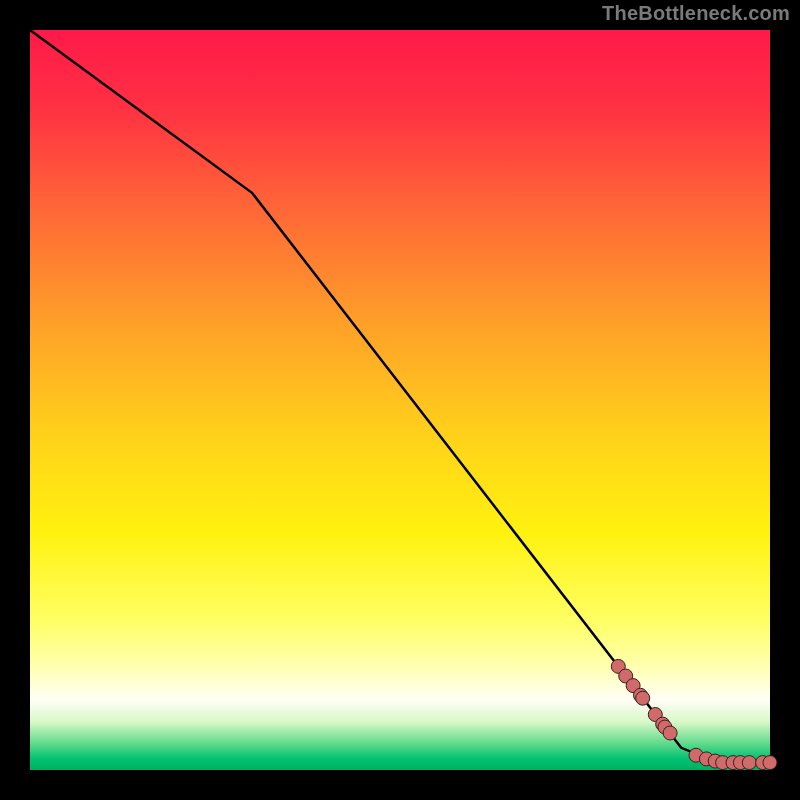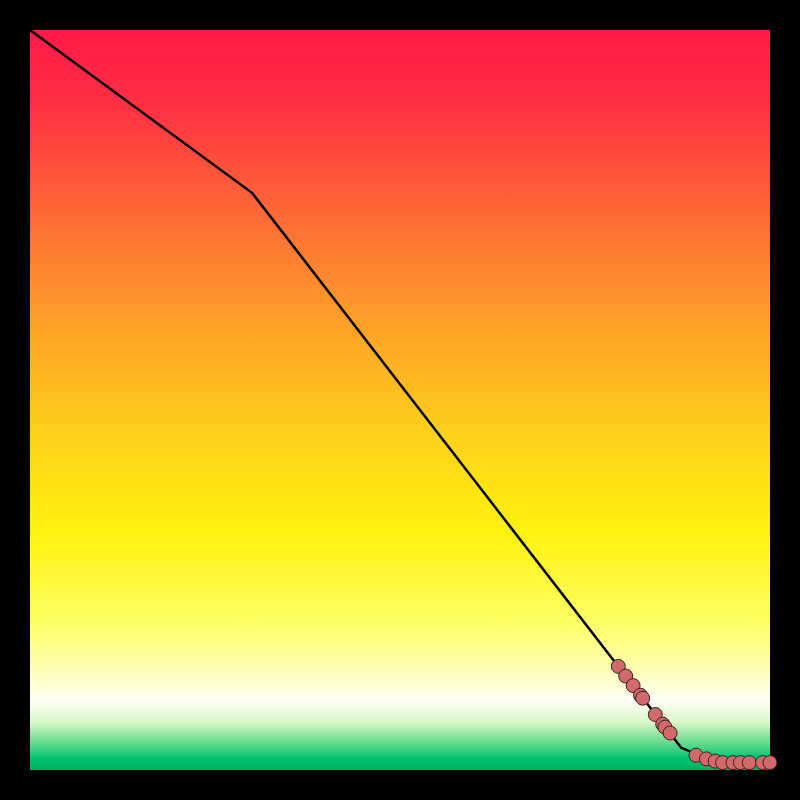--- a/index.html
+++ b/index.html
@@ -32,20 +32,21 @@
     top: 0;
     width: 800px;
     height: 800px;
     z-index: 2;
   }
 </style>
 </head>
 <body>
 
 <div class="wrap">
+  <div class="attribution">TheBottleneck.com</div>
   <svg class="plot" viewBox="0 0 800 800">
     <defs>
       <linearGradient id="bg-grad" x1="0" y1="0" x2="0" y2="1">
           <stop offset="0%" stop-color="#ff1a49"></stop>
           <stop offset="10%" stop-color="#ff2f43"></stop>
           <stop offset="25%" stop-color="#ff6a36"></stop>
           <stop offset="40%" stop-color="#ffa128"></stop>
           <stop offset="55.00000000000001%" stop-color="#ffd21a"></stop>
           <stop offset="68%" stop-color="#fff20f"></stop>
           <stop offset="80%" stop-color="#ffff66"></stop>

